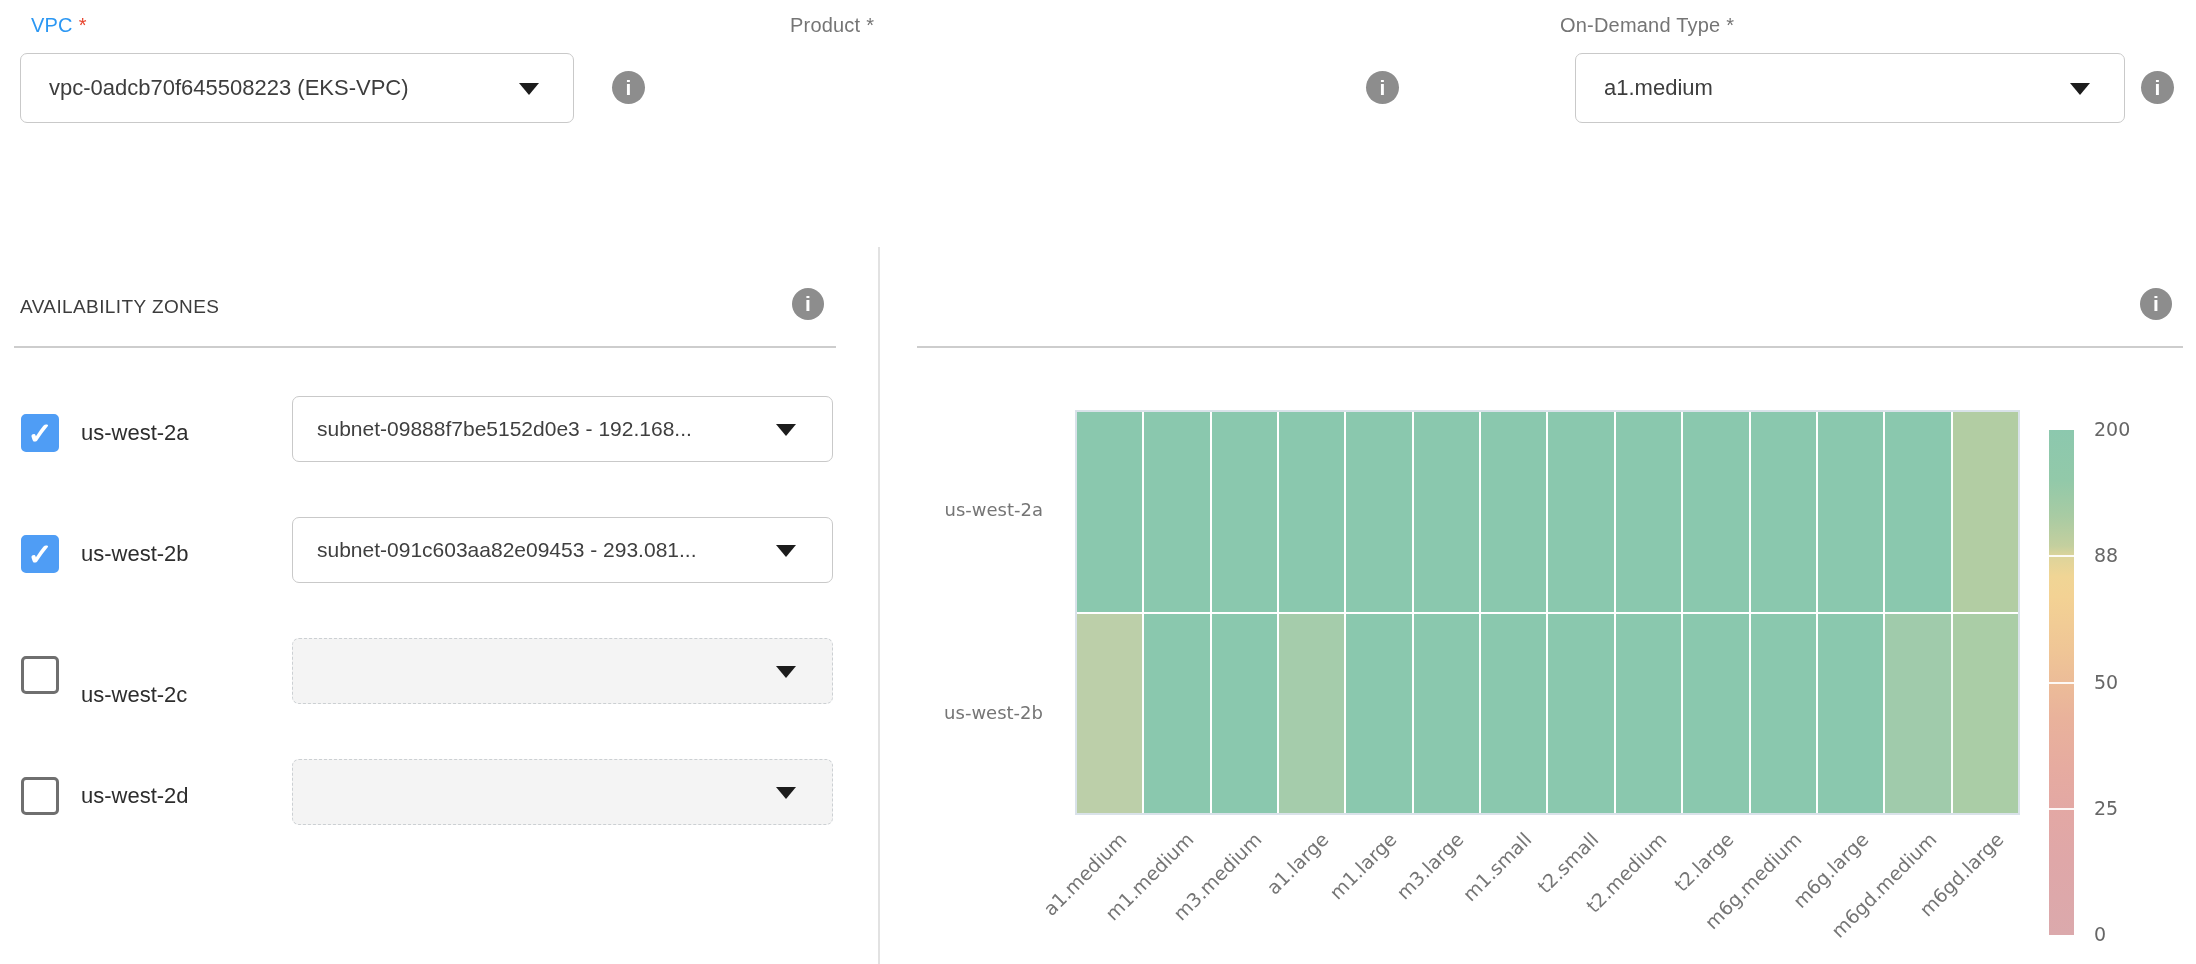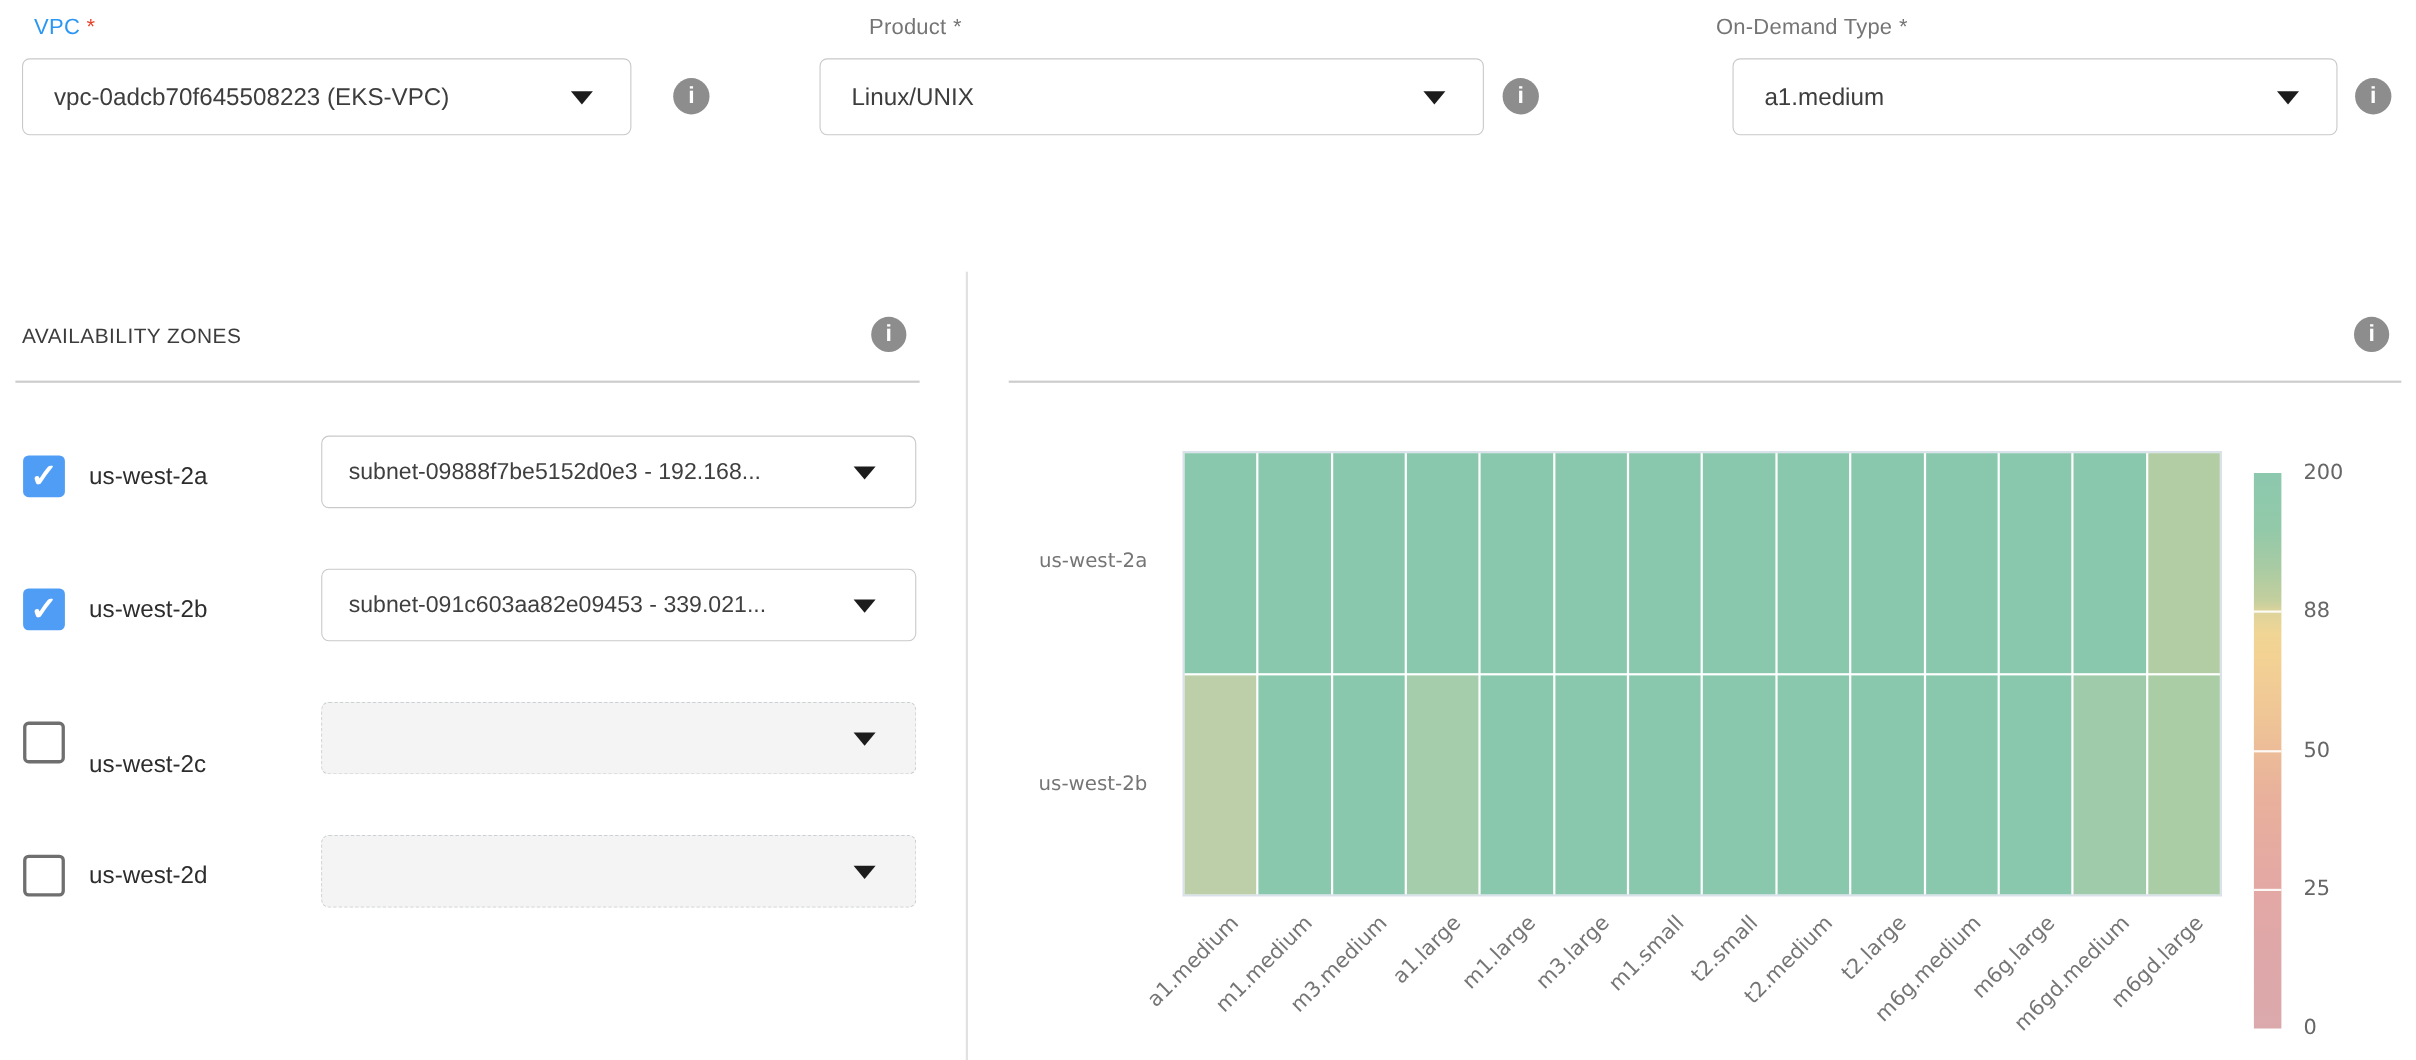--- a/index.html
+++ b/index.html
@@ -87,24 +87,20 @@
   <div class="field-label vpc" id="vpc-label"><span>VPC</span><span class="req">*</span></div>
   <div class="select-box" id="vpc-box">
     <span class="select-value">vpc-0adcb70f645508223 (EKS-VPC)</span>
     <span class="caret"></span>
   </div>
   <div class="info-icon" id="vpc-info">
       <span>i</span>
     </div>
 
   <div class="field-label" id="product-label"><span>Product</span><span class="req">*</span></div>
-  <div class="select-box" id="product-box">
-    <span class="select-value">Linux/UNIX</span>
-    <span class="caret"></span>
-  </div>
   <div class="info-icon" id="product-info">
       <span>i</span>
     </div>
 
   <div class="field-label" id="odt-label"><span>On-Demand Type</span><span class="req">*</span></div>
   <div class="select-box" id="odt-box">
     <span class="select-value">a1.medium</span>
     <span class="caret"></span>
   </div>
   <div class="info-icon" id="odt-info">
@@ -131,21 +127,21 @@
   <div class="zone-select" id="sel-0">
     <span class="select-value">subnet-09888f7be5152d0e3 - 192.168...</span>
     <span class="caret"></span>
   </div>
 
   <div class="zone-checkbox checked" id="cb-1">
       <div class="check">✓</div>
     </div>
   <div class="zone-label" id="lbl-1">us-west-2b</div>
   <div class="zone-select" id="sel-1">
-    <span class="select-value">subnet-091c603aa82e09453 - 339.021...</span>
+    <span class="select-value">subnet-091c603aa82e09453 - 293.081...</span>
     <span class="caret"></span>
   </div>
 
   <div class="zone-checkbox" id="cb-2"></div>
   <div class="zone-label" id="lbl-2">us-west-2c</div>
   <div class="zone-select empty" id="sel-2">
     <span class="select-value"></span>
     <span class="caret"></span>
   </div>
 

